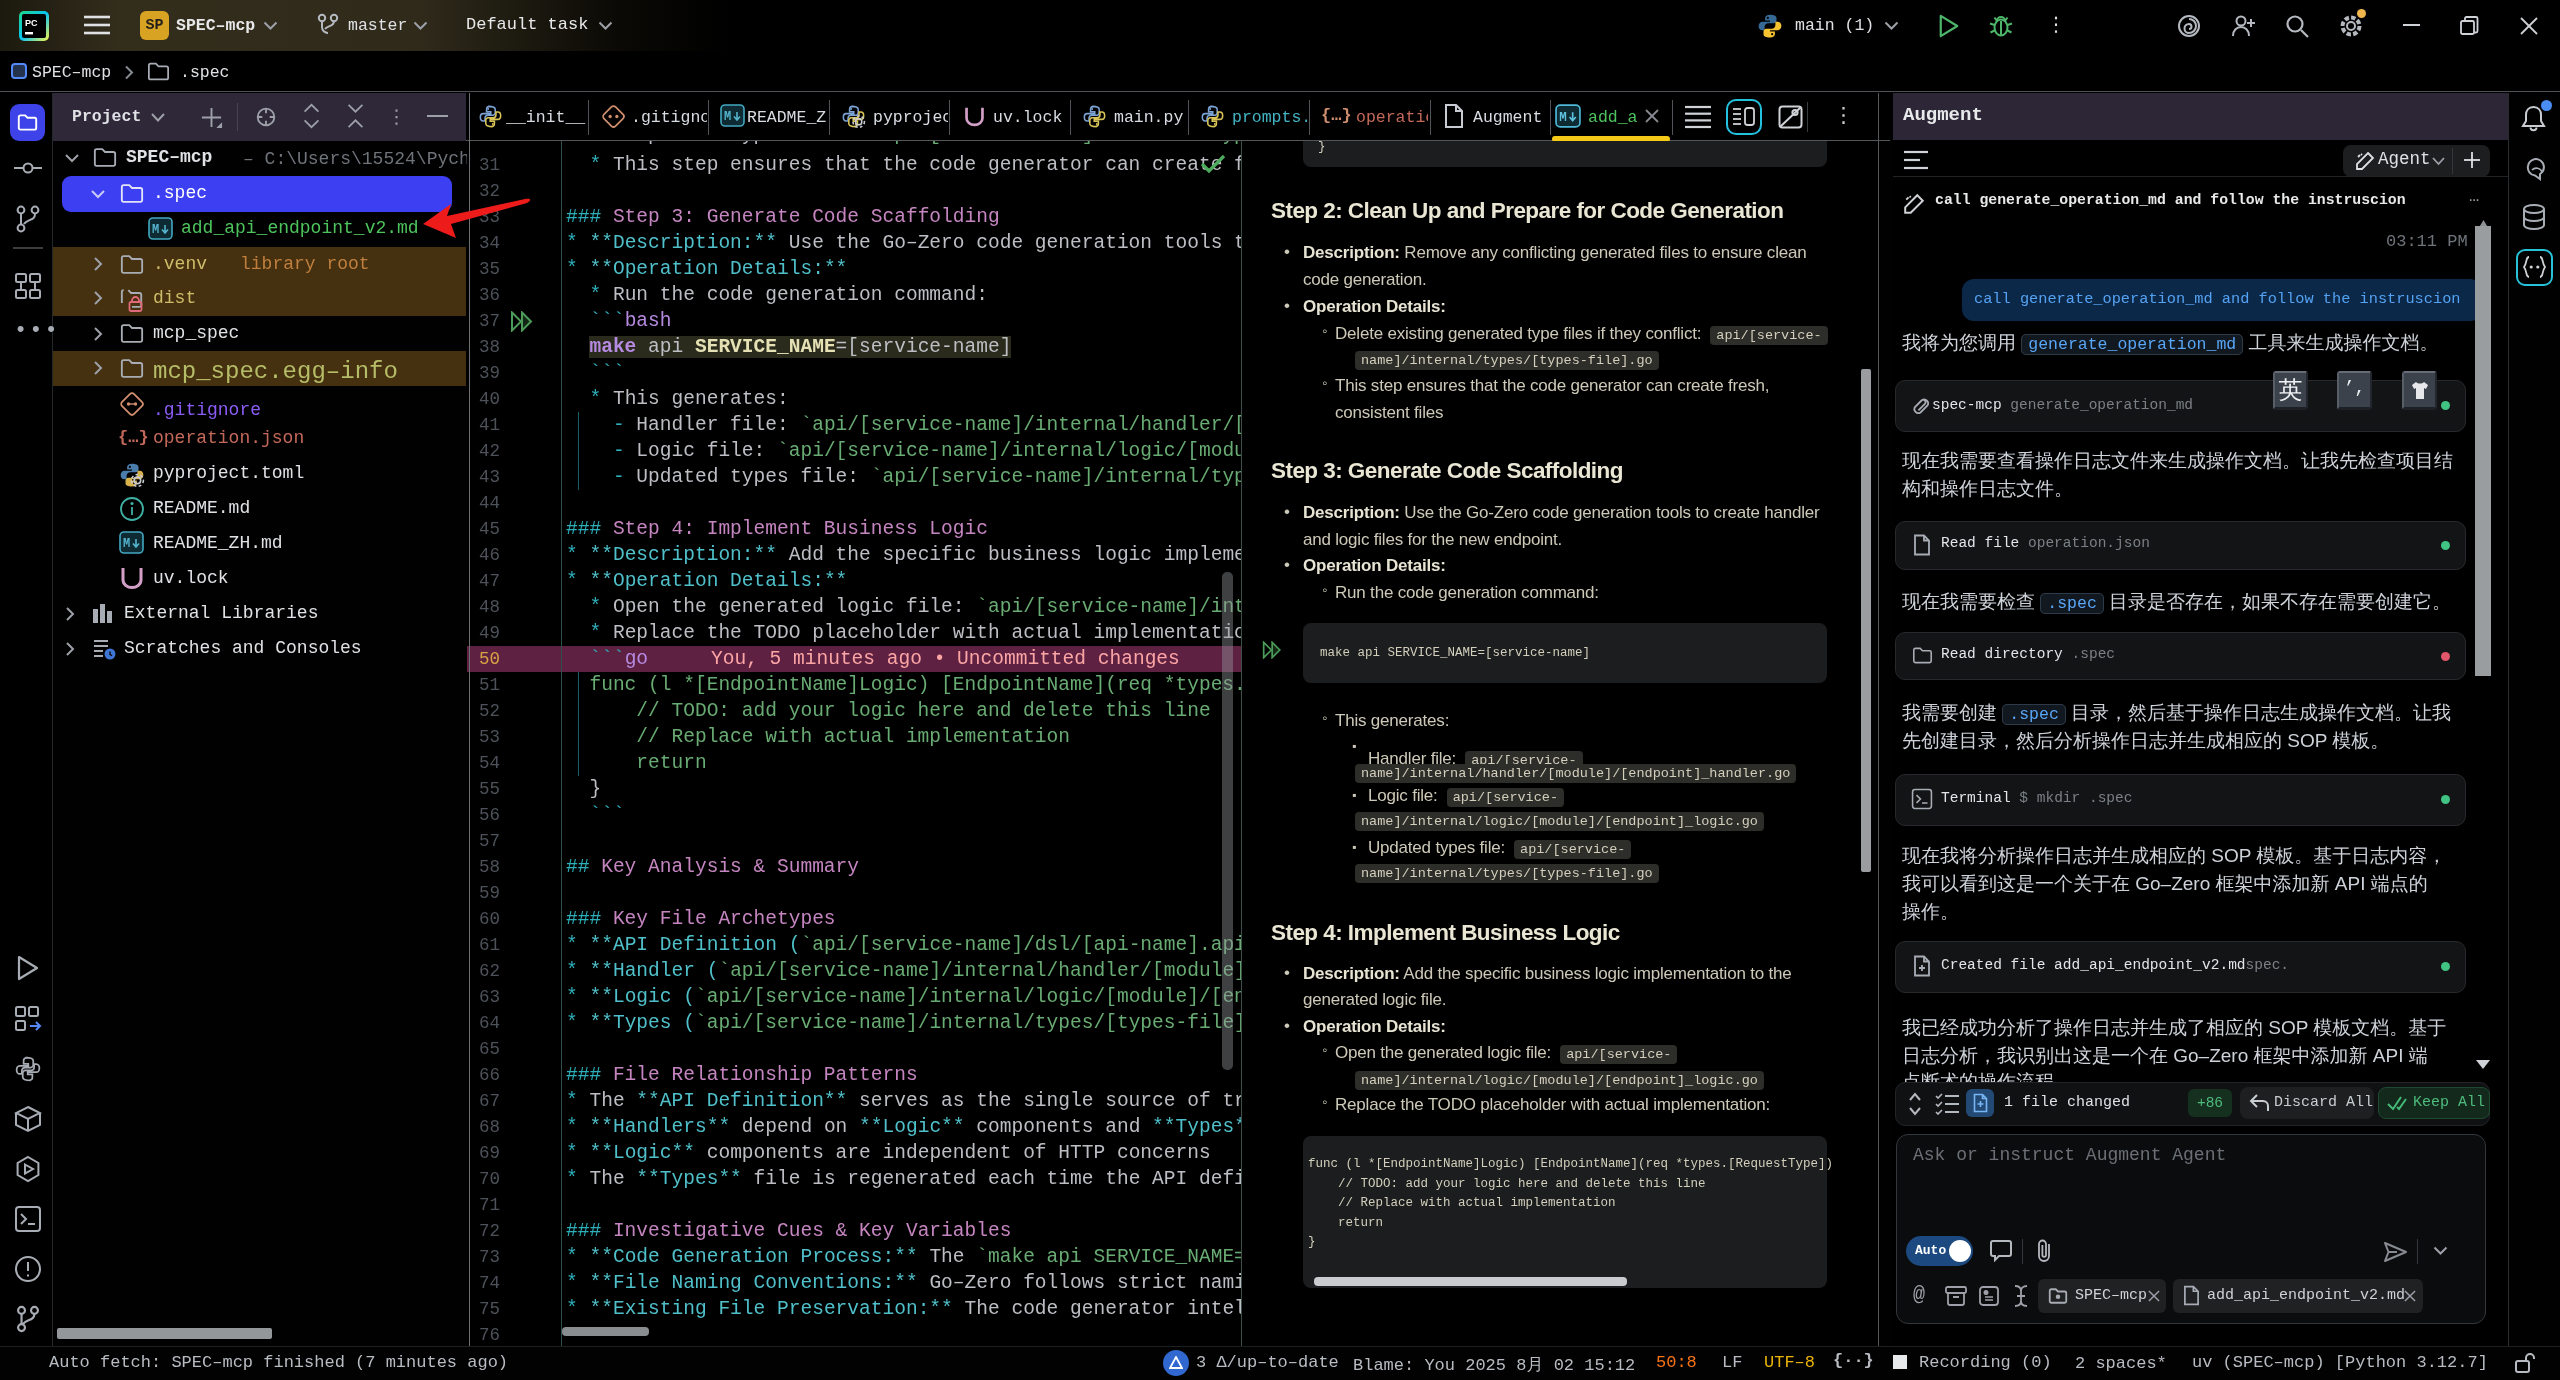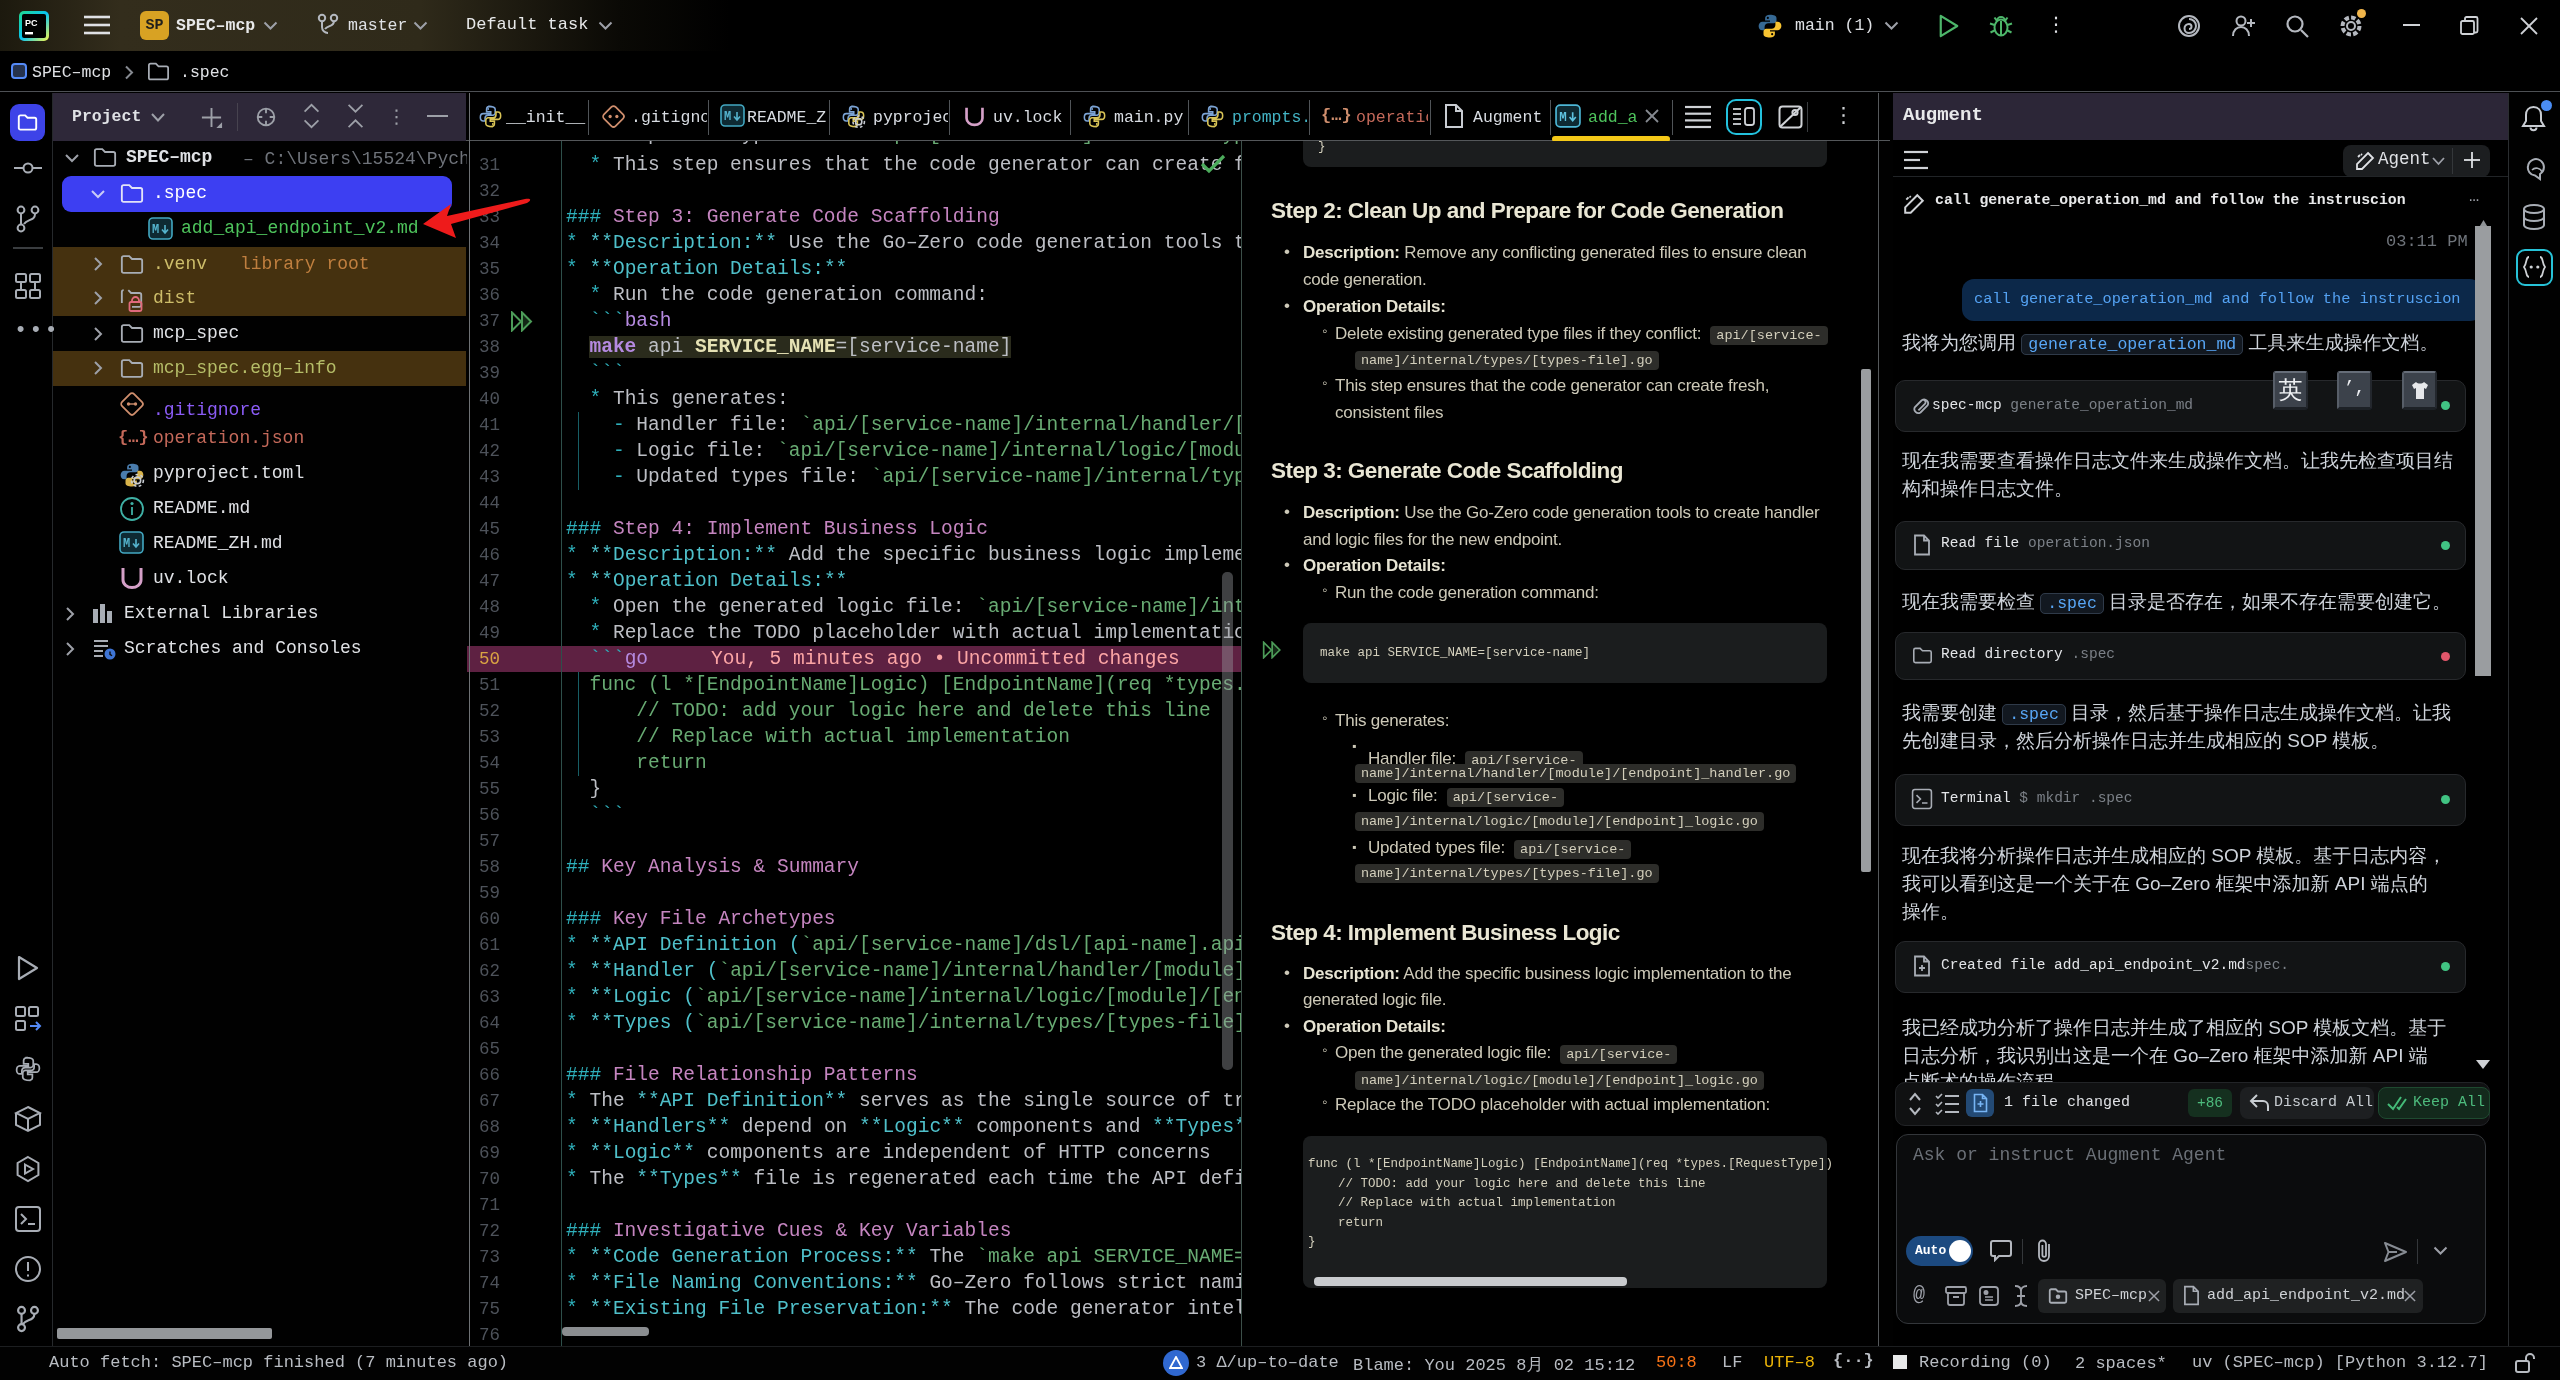--- a/index.html
+++ b/index.html
@@ -312,21 +312,21 @@
       <path d="M2 5 a2 2 0 0 1 2 -2 h6 l3 3 h9 a2 2 0 0 1 2 2 v11 a2 2 0 0 1 -2 2 H4 a2 2 0 0 1 -2 -2 Z" fill="none" stroke="#a8adb5" stroke-width="2"></path>
     </svg>
 <div class="abs" style="left:153px;top:323px;font-size:18px;color:#dfe1e5;">mcp_spec</div>
 
 <svg class="abs" style="left:90px;top:360px" width="16" height="16" viewBox="0 0 16 16">
       <path d="M5 2 L11 8 L5 14" stroke="#9da0a8" stroke-width="2" fill="none"></path>
     </svg>
 <svg class="abs" style="left:120px;top:357px" width="24" height="23" viewBox="0 0 26 24">
       <path d="M2 5 a2 2 0 0 1 2 -2 h6 l3 3 h9 a2 2 0 0 1 2 2 v11 a2 2 0 0 1 -2 2 H4 a2 2 0 0 1 -2 -2 Z" fill="none" stroke="#a8adb5" stroke-width="2"></path>
     </svg>
-<div class="abs" style="left:153px;top:358px;font-size:18px;color:#b5bd68;">mcp_spec.egg–info</div>
+<div class="abs" style="left:153px;top:358px;font-size:24px;color:#b5bd68;">mcp_spec.egg–info</div>
 
 <svg class="abs" style="left:119px;top:391px" width="26" height="26" viewBox="0 0 26 26">
       <rect x="4.5" y="4.5" width="17" height="17" rx="3" transform="rotate(45 13 13)" fill="none" stroke="#cf8e6d" stroke-width="1.8"></rect>
       <g fill="#cf8e6d">
         <circle cx="9.5" cy="13" r="1.7"></circle>
         <circle cx="16.5" cy="13" r="1.7"></circle>
       </g>
       <path d="M11 13 h4" stroke="#cf8e6d" stroke-width="1.4"></path>
     </svg>
 <div class="abs" style="left:153px;top:393px;font-size:18px;color:#8b5cf6;margin-top:7px;">.gitignore</div>

